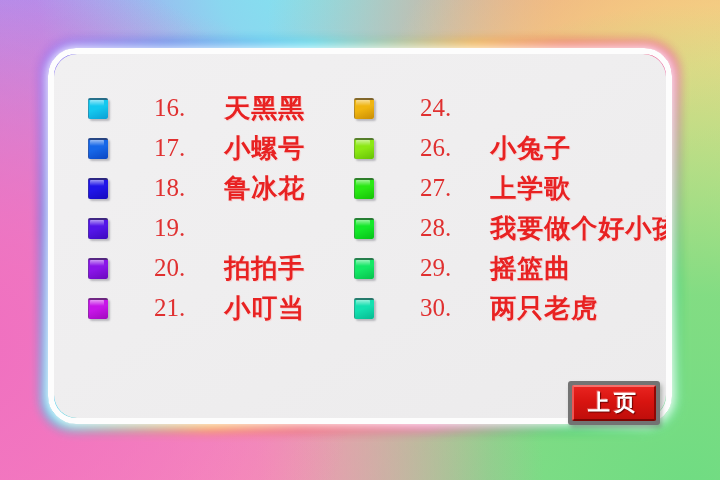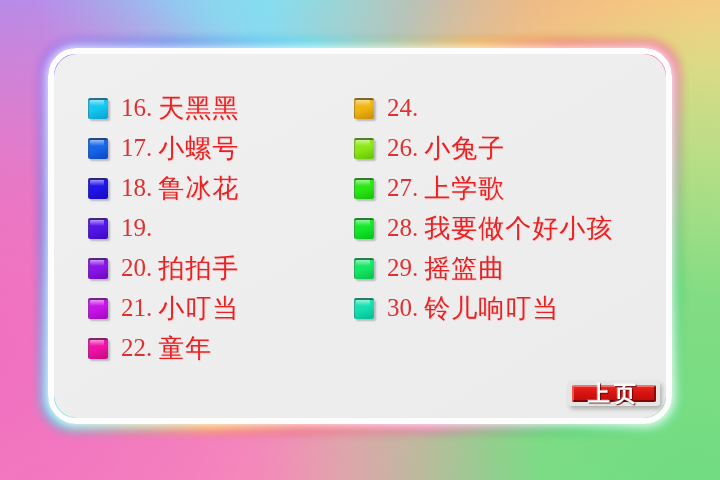--- a/index.html
+++ b/index.html
@@ -92,20 +92,21 @@
     position: absolute;
     top: 34px;
   }
   .col-left  { left: 34px;  width: 270px; }
   .col-right { left: 300px; width: 312px; }
 
   .row {
     display: flex;
     align-items: center;
     height: 40px;
+    gap: 33px;
   }
 
   .bullet {
     width: 19px;
     height: 19px;
     flex: 0 0 19px;
     border-radius: 2px;
     position: relative;
     box-shadow: 2px 2px 2px rgba(120,120,130,0.45);
     border-top: 2px solid rgba(60,60,70,0.55);
@@ -125,34 +126,34 @@
     font-family: "Liberation Serif", serif;
     font-size: 25px;
     letter-spacing: 0px;
     white-space: nowrap;
   }
 
   .title {
     margin-left: 6px;
     color: #e82222;
     font-family: "DejaVu Sans", sans-serif;
-    font-weight: normal;
+    font-weight: bold;
     font-size: 26px;
     letter-spacing: 1px;
     white-space: nowrap;
     text-shadow: 1px 1px 0 rgba(255,180,180,0.45);
   }
 
   
   .prev-btn {
     position: absolute;
     left: 568px; top: 381px;
-    width: 92px; height: 25px;
+    width: 92px; height: 44px;
     border-radius: 3px;
-    background: #e5e5e5;
+    background: #737373;
     box-sizing: border-box;
     padding: 4px;
     box-shadow: 2px 3px 4px rgba(80,90,80,0.4);
   }
   .prev-inner {
     width: 100%; height: 100%;
     box-sizing: border-box;
     border-radius: 2px;
     background: linear-gradient(180deg,#e8231f 0%, #d81410 45%, #c00e0b 100%);
     border-top: 2px solid #f4706c;
@@ -214,25 +215,20 @@
         <div class="row">
           <span class="bullet" style="background: linear-gradient(160deg, rgb(138, 21, 232) 0%, rgb(138, 21, 232) 45%, rgb(106, 9, 189) 100%);"></span>
           <span class="num">20.</span>
           <span class="title">拍拍手</span>
         </div>
         <div class="row">
           <span class="bullet" style="background: linear-gradient(160deg, rgb(199, 21, 232) 0%, rgb(199, 21, 232) 45%, rgb(160, 9, 189) 100%);"></span>
           <span class="num">21.</span>
           <span class="title">小叮当</span>
         </div>
-        <div class="row">
-          <span class="bullet" style="background: linear-gradient(160deg, rgb(239, 18, 168) 0%, rgb(239, 18, 168) 45%, rgb(194, 9, 127) 100%);"></span>
-          <span class="num">22.</span>
-          <span class="title">童年</span>
-        </div>
       </div>
     <div class="col col-right" id="col-right">
         <div class="row">
           <span class="bullet" style="background: linear-gradient(160deg, rgb(240, 181, 16) 0%, rgb(240, 181, 16) 45%, rgb(201, 141, 5) 100%);"></span>
           <span class="num">24.</span>
         </div>
         <div class="row">
           <span class="bullet" style="background: linear-gradient(160deg, rgb(140, 232, 20) 0%, rgb(140, 232, 20) 45%, rgb(102, 194, 6) 100%);"></span>
           <span class="num">26.</span>
           <span class="title">小兔子</span>
@@ -248,21 +244,21 @@
           <span class="title">我要做个好小孩</span>
         </div>
         <div class="row">
           <span class="bullet" style="background: linear-gradient(160deg, rgb(20, 232, 102) 0%, rgb(20, 232, 102) 45%, rgb(6, 194, 76) 100%);"></span>
           <span class="num">29.</span>
           <span class="title">摇篮曲</span>
         </div>
         <div class="row">
           <span class="bullet" style="background: linear-gradient(160deg, rgb(20, 224, 176) 0%, rgb(20, 224, 176) 45%, rgb(6, 187, 145) 100%);"></span>
           <span class="num">30.</span>
-          <span class="title">铃儿响叮当</span>
+          <span class="title">两只老虎</span>
         </div>
       </div>
 
   </div>
 
   <div class="prev-btn">
     <div class="prev-inner">
       <span class="prev-label">上页</span>
     </div>
   </div>

